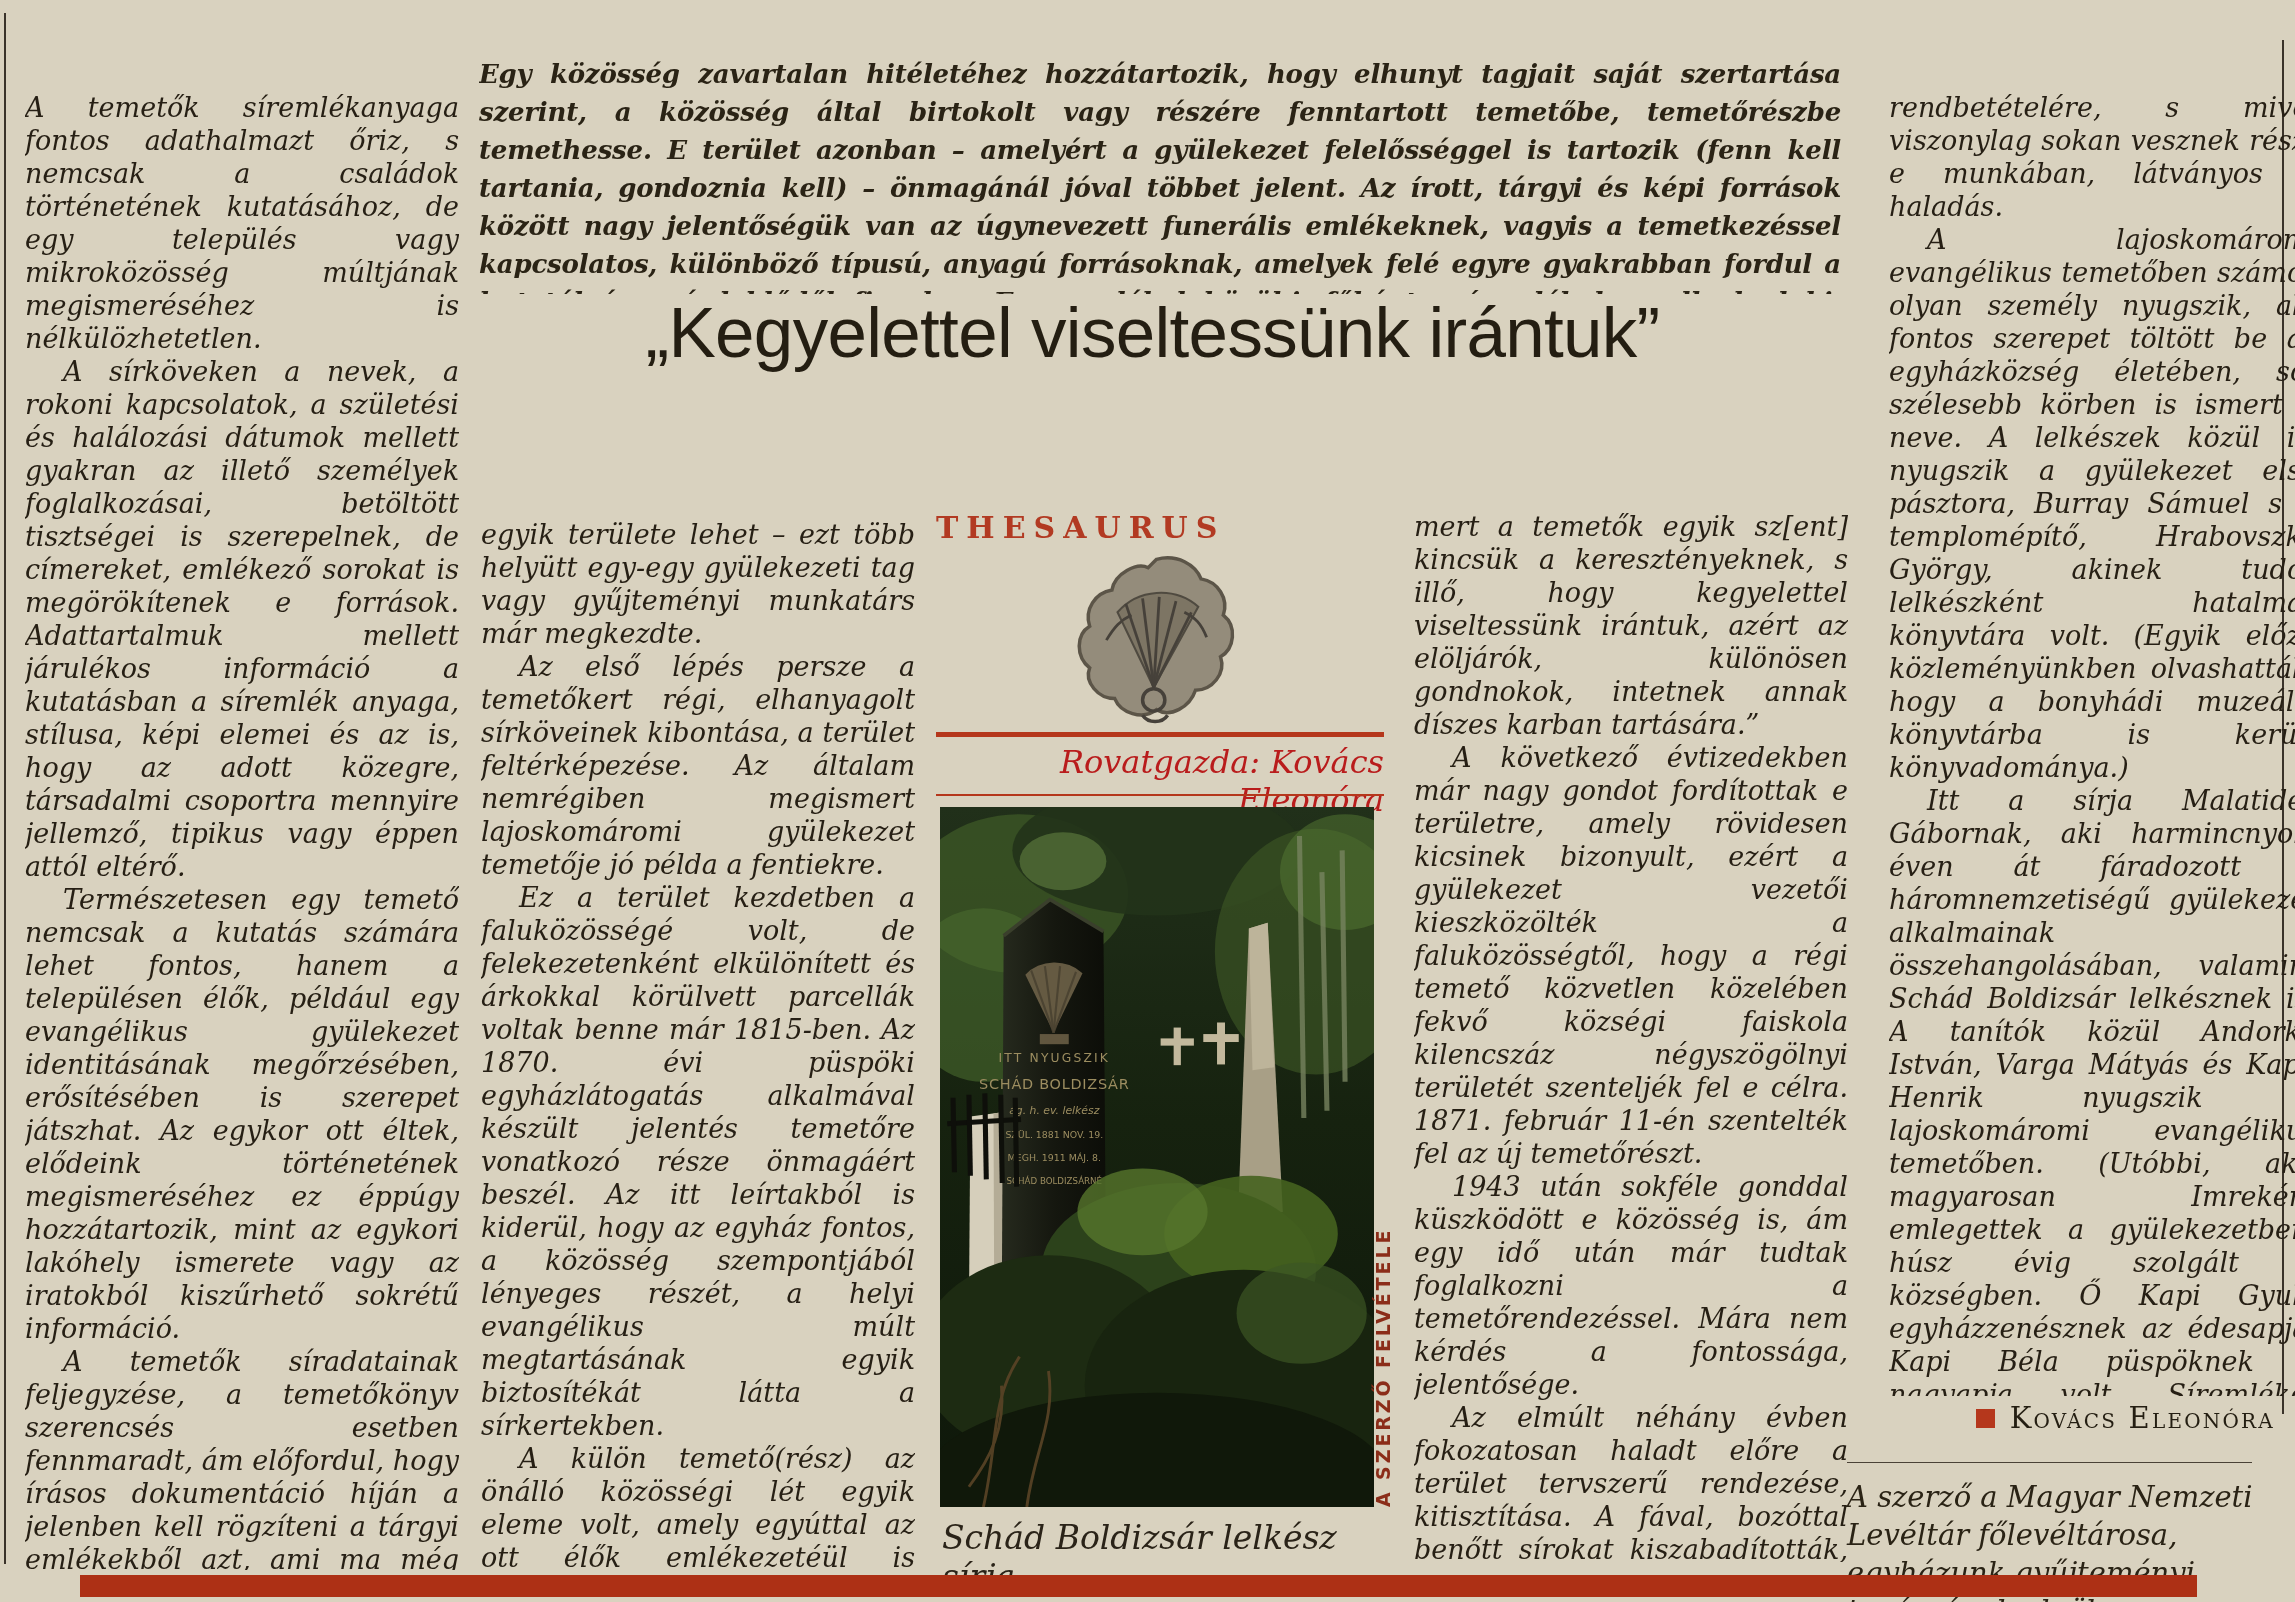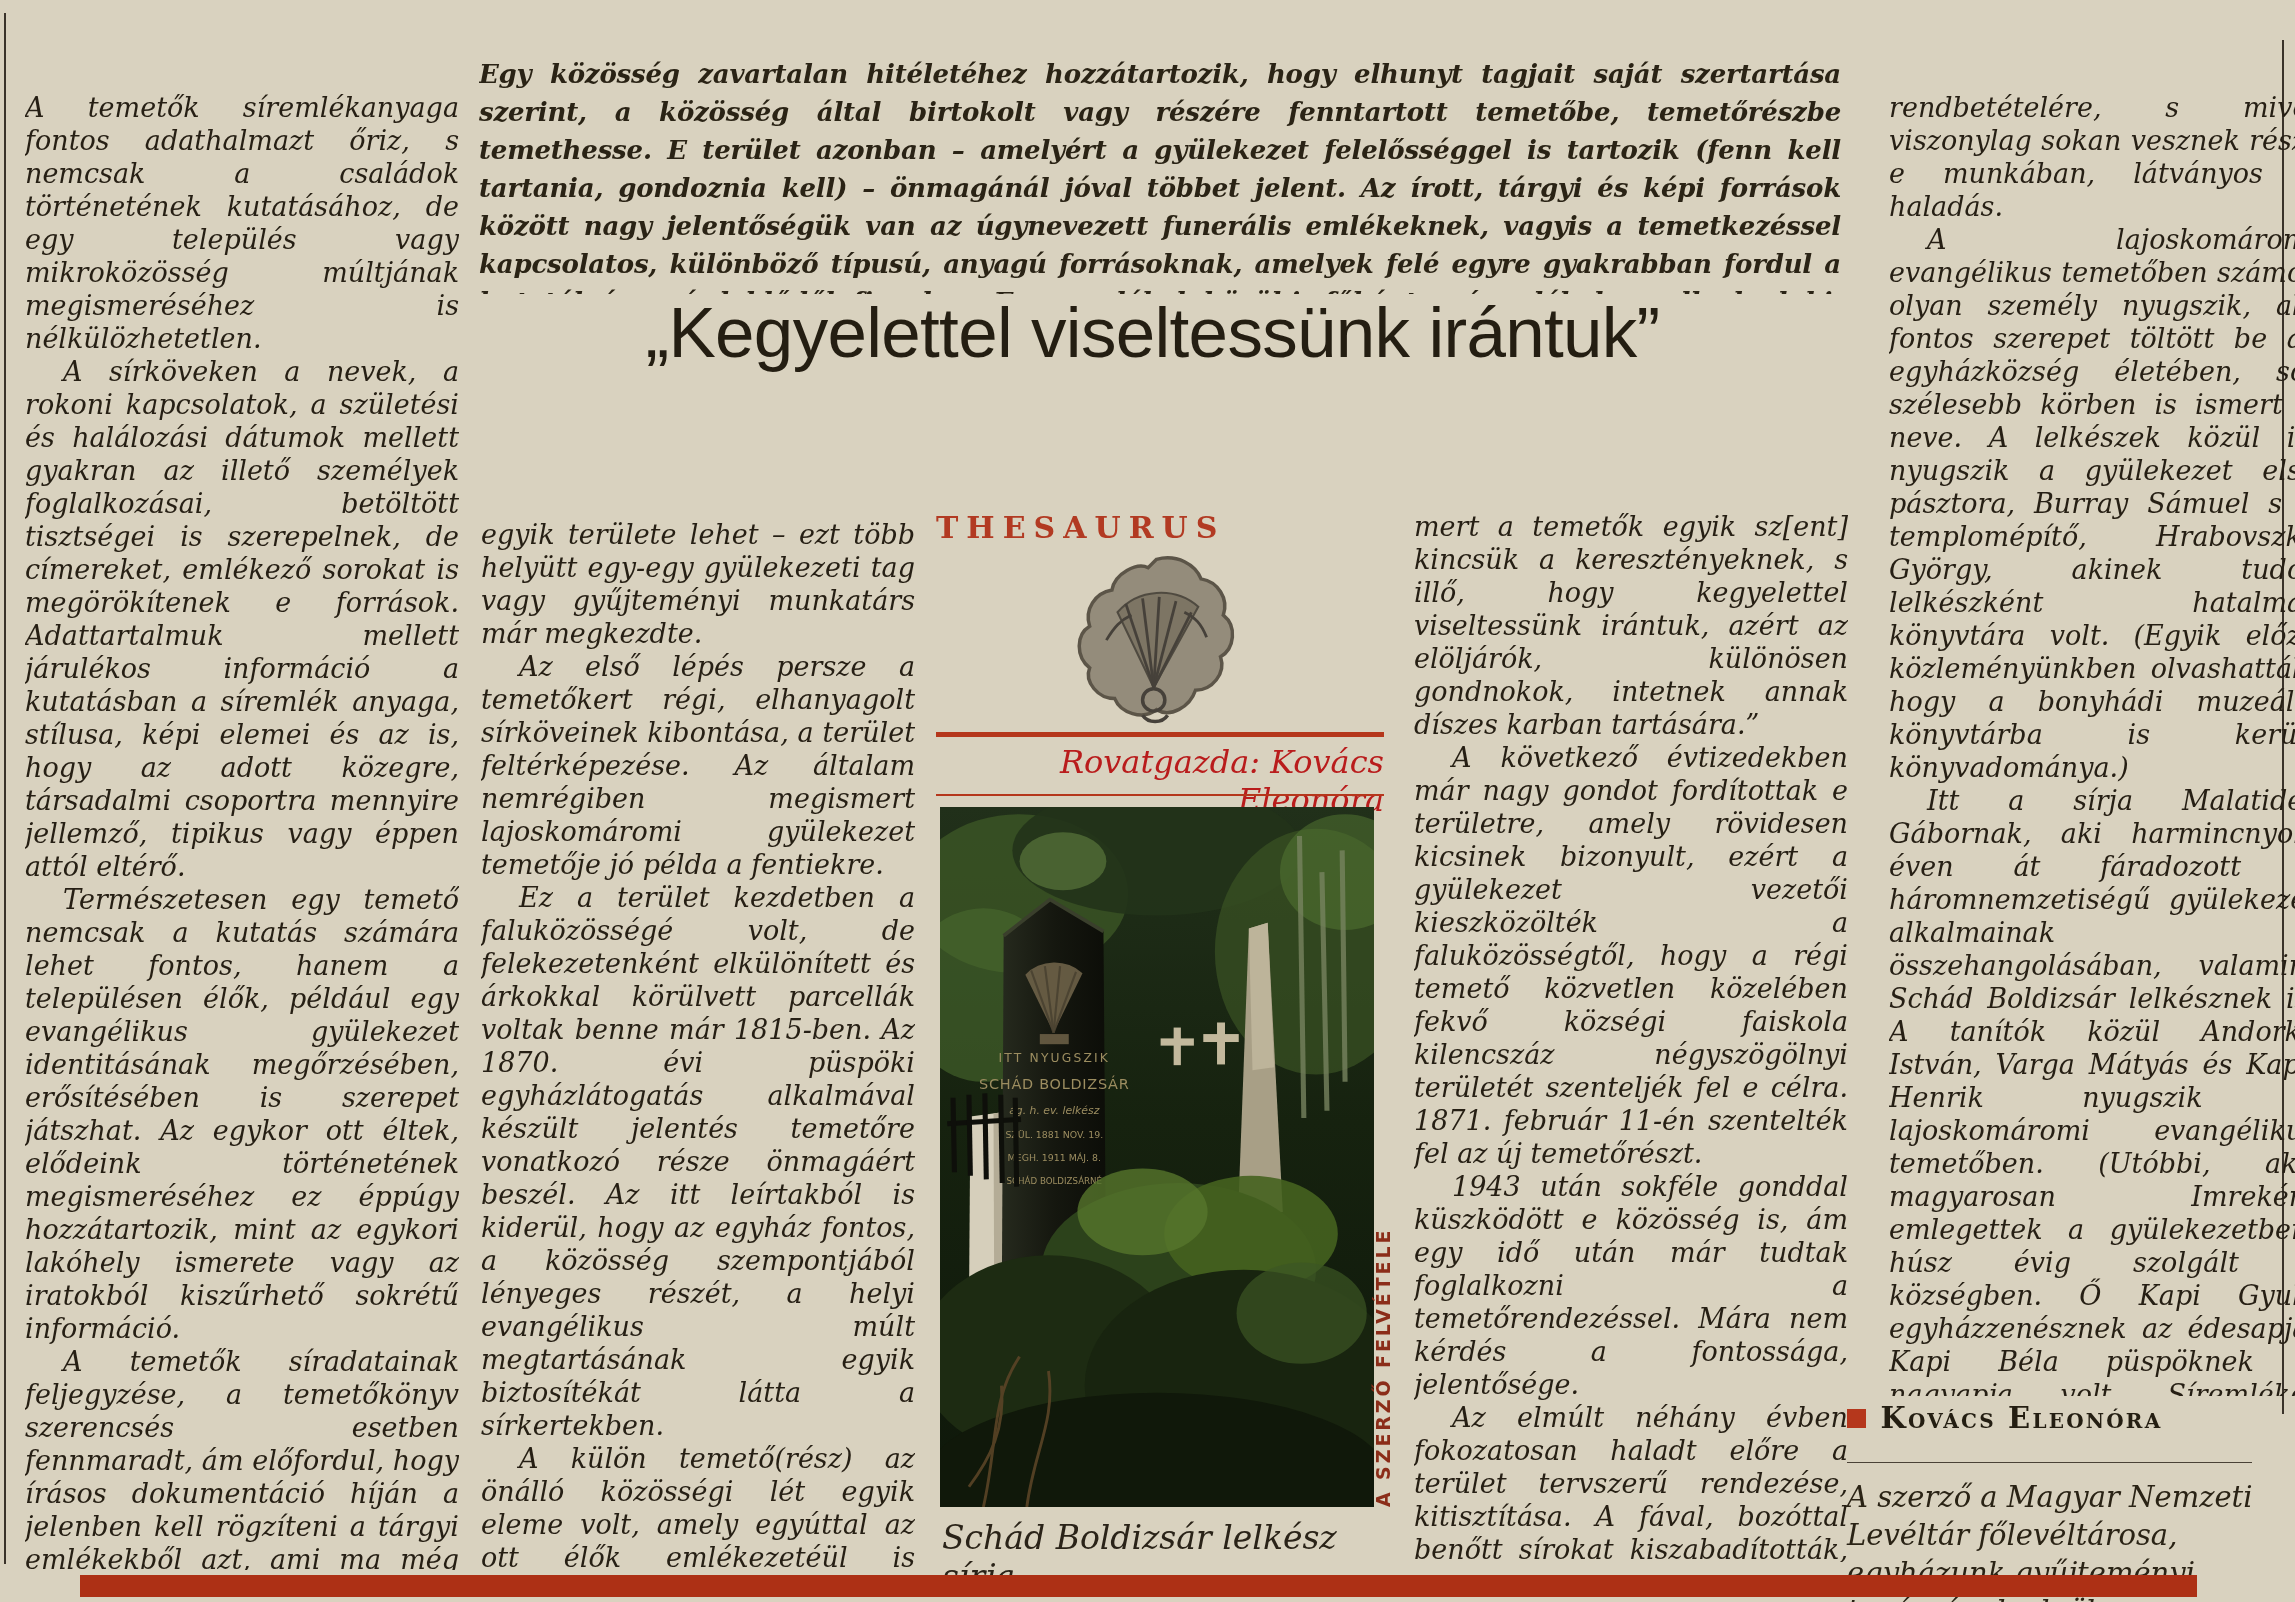--- a/index.html
+++ b/index.html
@@ -23,22 +23,22 @@
   .red-rule{position:absolute;background:#b5371c;}
   .rovat{position:absolute;left:936px;top:743px;width:448px;text-align:right;
          font-style:italic;font-size:32px;color:#b91c1c;}
   .photo{position:absolute;left:940px;top:807px;width:434px;height:700px;}
   .photo-credit{position:absolute;left:1372px;top:1041px;height:466px;
                 writing-mode:vertical-rl;transform:rotate(180deg);
                 font-family:"DejaVu Sans",sans-serif;font-weight:700;font-size:19px;
                 letter-spacing:2.9px;color:#8b2d19;white-space:nowrap;}
   .caption{position:absolute;left:942px;top:1518px;width:434px;
            font-style:italic;font-size:33px;color:#2a2318;}
-  .byline{position:absolute;left:1847px;top:1401px;width:428px;text-align:left;
-          font-size:29px;font-weight:700;font-variant:small-caps;letter-spacing:2.2px;
+  .byline{position:absolute;left:1847px;top:1401px;width:428px;text-align:right;
+          font-size:29px;font-weight:400;font-variant:small-caps;letter-spacing:2.2px;
           color:#241e12;}
   .byline .sq{display:inline-block;width:19px;height:19px;background:#b5371c;
               margin-right:14.5px;}
   .foot-rule{position:absolute;left:1847px;top:1462px;width:405px;height:1.4px;
              background:#4a4236;}
   .foot-note{position:absolute;left:1847px;top:1478px;width:428px;
              font-style:italic;font-size:29px;line-height:38px;color:#2a2315;}
   .bottom-bar{position:absolute;left:80px;top:1575px;width:2117px;height:22px;
               background:#ad3015;}
 </style>

